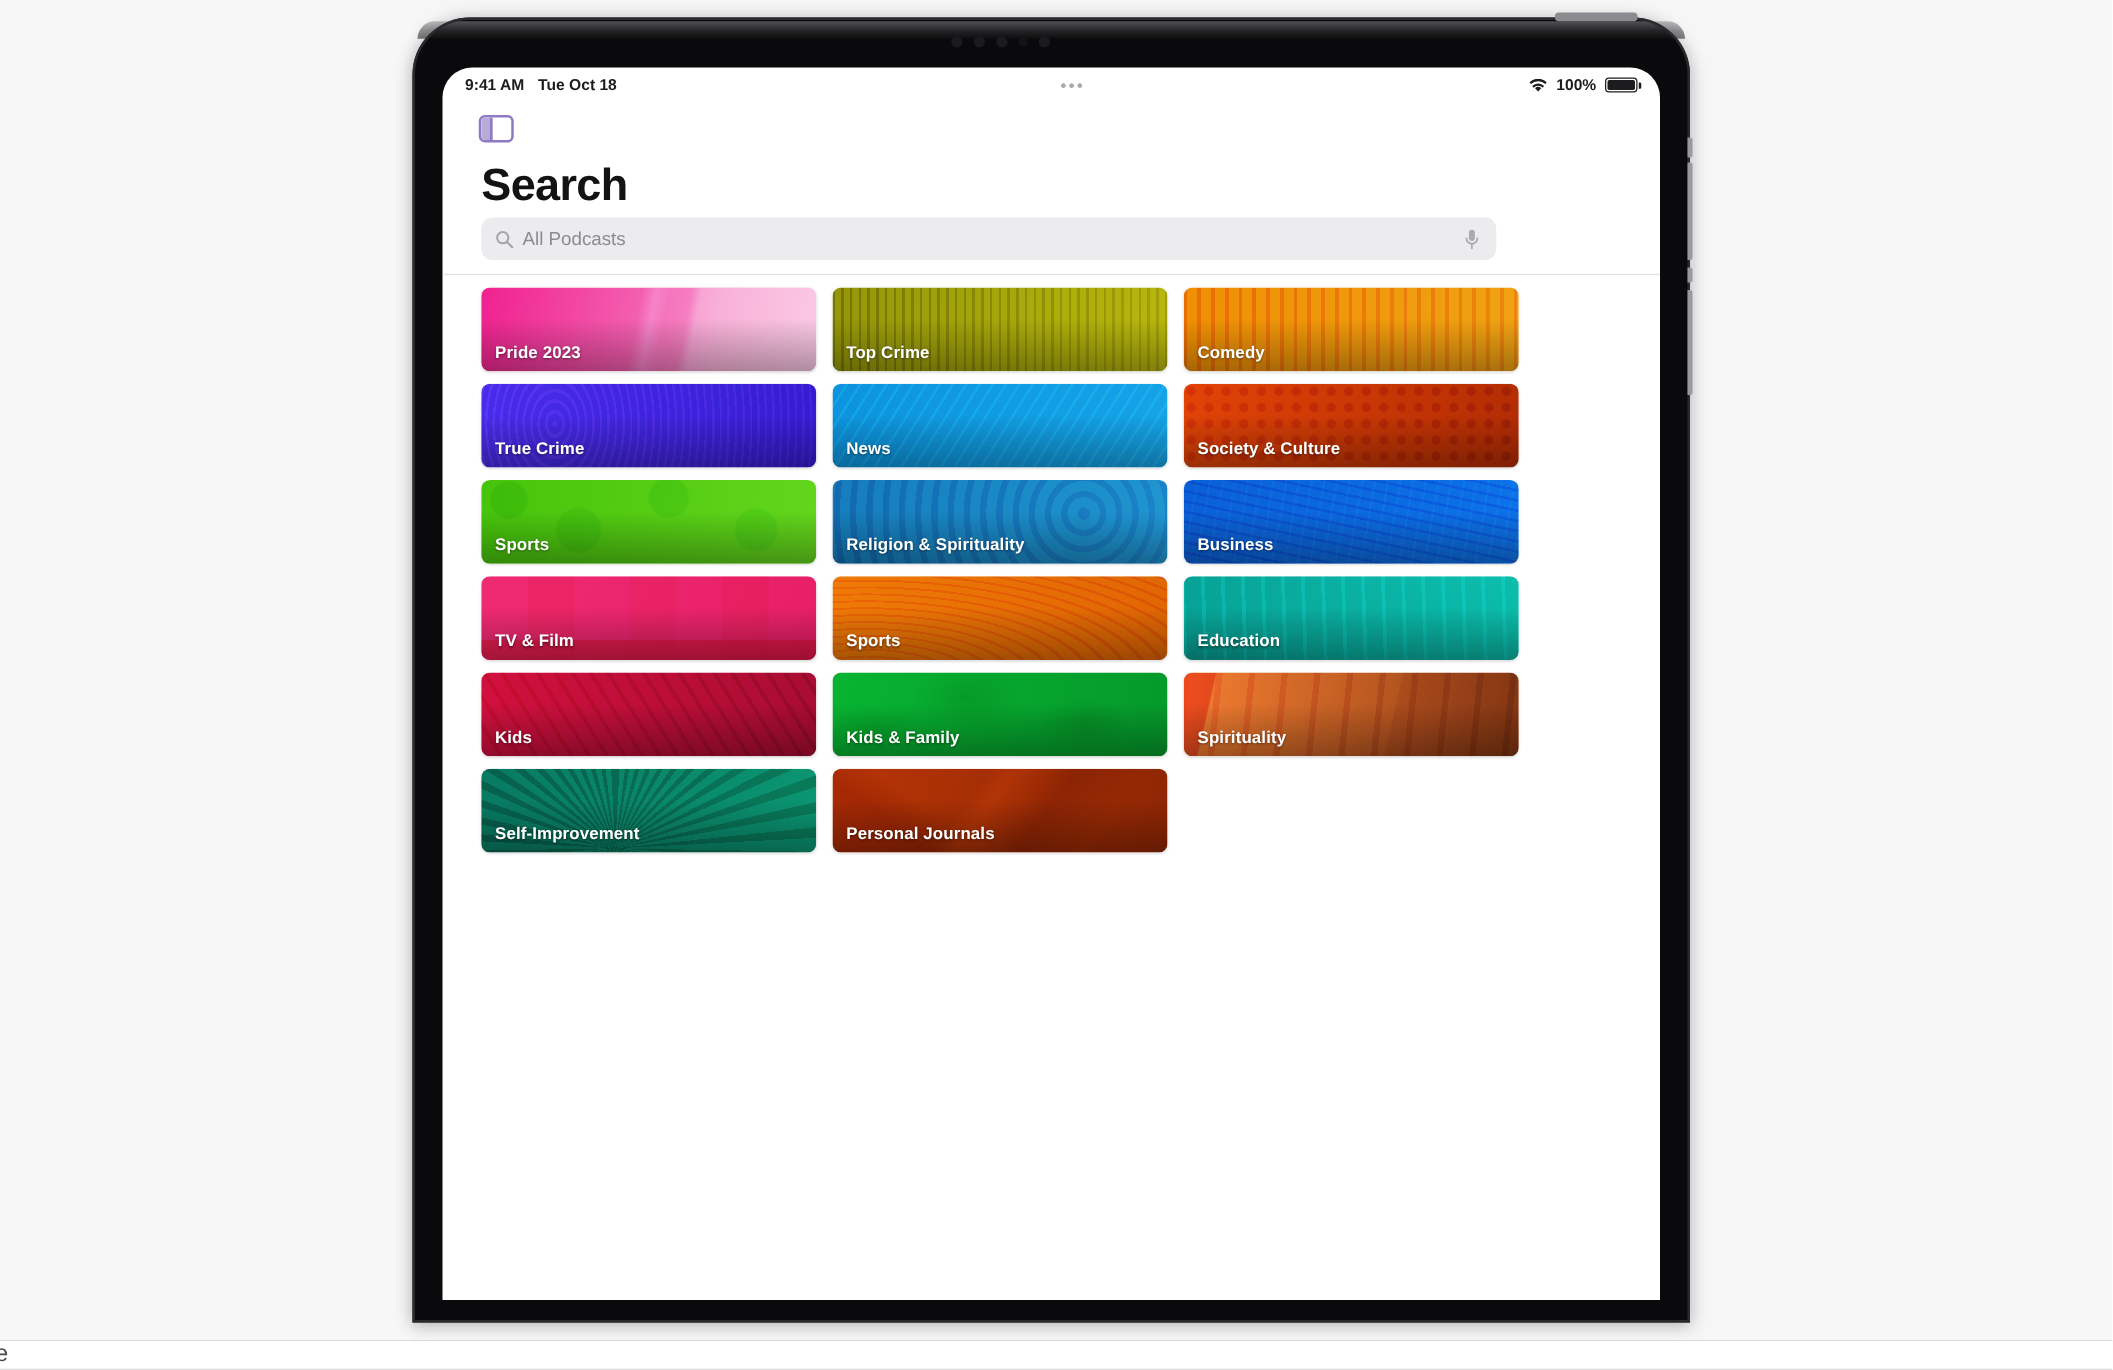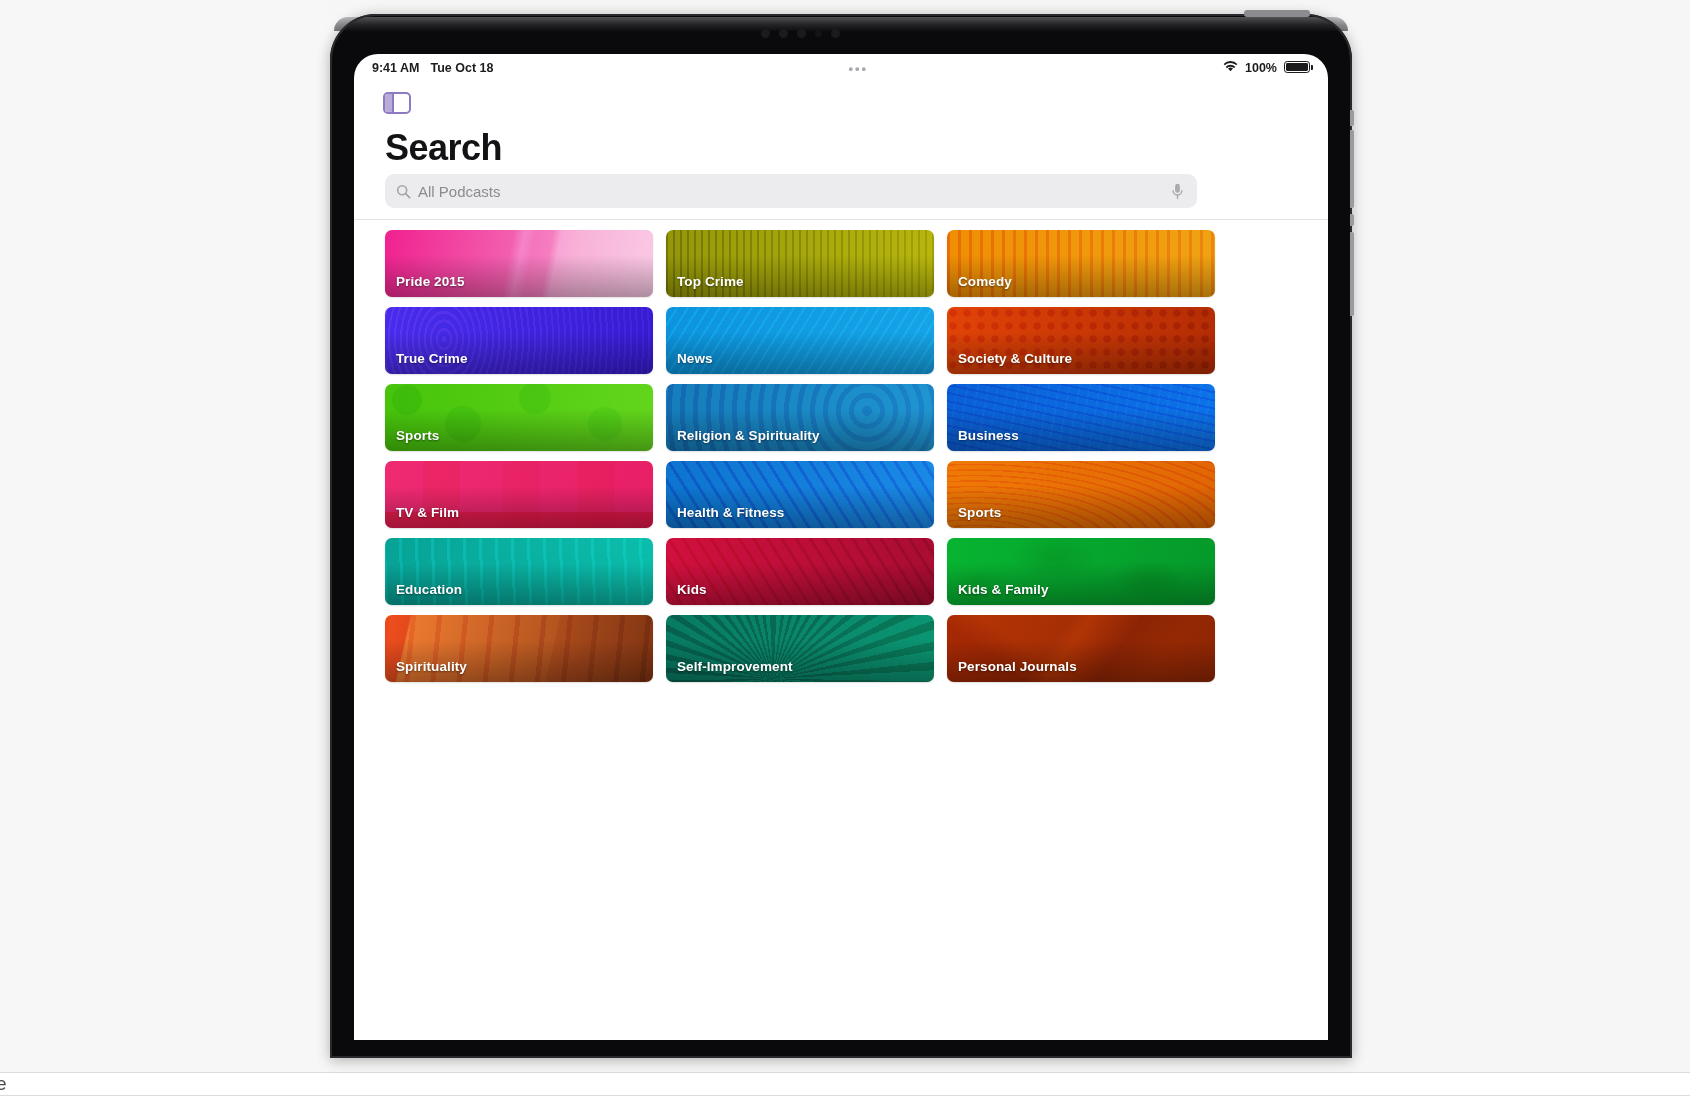--- a/index.html
+++ b/index.html
@@ -66,21 +66,21 @@
 
   
   .statusbar {
     position:absolute; left:0; top:0; width:974px; height:28px;
     display:flex; align-items:center; padding:0 18px;
     font-size:12.5px; font-weight:bold; color:#1c1c1e;
   }
   .sb-left { display:flex; gap:11px; align-items:center; white-space:nowrap; }
   .sb-center { flex:1; display:flex; justify-content:center; align-items:center; }
   .sb-dots { letter-spacing:2px; font-size:13px; color:#a8a8ae; font-weight:bold; }
-  .sb-right { display:flex; gap:7px; white-space:nowrap; }
+  .sb-right { display:flex; gap:7px; align-items:center; white-space:nowrap; }
   .wifi-ico { width:15px; height:11px; position:relative; }
   .wifi-ico svg { display:block; }
   .batt {
     width:26px; height:12px; border:1.4px solid #1c1c1e; border-radius:3.2px;
     position:relative; padding:1.4px;
   }
   .batt::after {
     content:""; position:absolute; right:-3.6px; top:3.4px;
     width:2px; height:4.4px; background:#1c1c1e; border-radius:0 1px 1px 0;
   }
@@ -236,21 +236,21 @@
         </span>
       </div>
 
       <div class="sep-line"></div>
 
       <div class="grid" id="grid">
           <div class="tile">
             <div class="art" style="background: linear-gradient(100deg, rgb(240, 33, 143) 0%, rgb(247, 168, 212) 100%);"></div>
             <div class="tex tx-splitpink"></div>
             <div class="shade"></div>
-            <div class="label">Pride 2015</div>
+            <div class="label">Pride 2023</div>
           </div>
           <div class="tile">
             <div class="art" style="background: linear-gradient(100deg, rgb(141, 143, 7) 0%, rgb(180, 179, 12) 100%);"></div>
             <div class="tex tx-vbars2"></div>
             <div class="shade"></div>
             <div class="label">Top Crime</div>
           </div>
           <div class="tile">
             <div class="art" style="background: linear-gradient(100deg, rgb(239, 143, 4) 0%, rgb(240, 163, 19) 100%);"></div>
             <div class="tex tx-vbars"></div>
@@ -291,26 +291,20 @@
             <div class="art" style="background: linear-gradient(100deg, rgb(11, 95, 214) 0%, rgb(13, 114, 232) 100%);"></div>
             <div class="tex tx-mesh"></div>
             <div class="shade"></div>
             <div class="label">Business</div>
           </div>
           <div class="tile">
             <div class="art" style="background: linear-gradient(100deg, rgb(239, 42, 115) 0%, rgb(231, 31, 103) 100%);"></div>
             <div class="tex tx-tvbands"></div>
             <div class="shade"></div>
             <div class="label">TV &amp; Film</div>
-          </div>
-          <div class="tile">
-            <div class="art" style="background: linear-gradient(100deg, rgb(13, 116, 207) 0%, rgb(26, 138, 230) 100%);"></div>
-            <div class="tex tx-diag"></div>
-            <div class="shade"></div>
-            <div class="label">Health &amp; Fitness</div>
           </div>
           <div class="tile">
             <div class="art" style="background: linear-gradient(100deg, rgb(239, 122, 6) 0%, rgb(224, 102, 4) 100%);"></div>
             <div class="tex tx-arcs"></div>
             <div class="shade"></div>
             <div class="label">Sports</div>
           </div>
           <div class="tile">
             <div class="art" style="background: linear-gradient(100deg, rgb(7, 167, 155) 0%, rgb(12, 196, 180) 100%);"></div>
             <div class="tex tx-shelf"></div>

